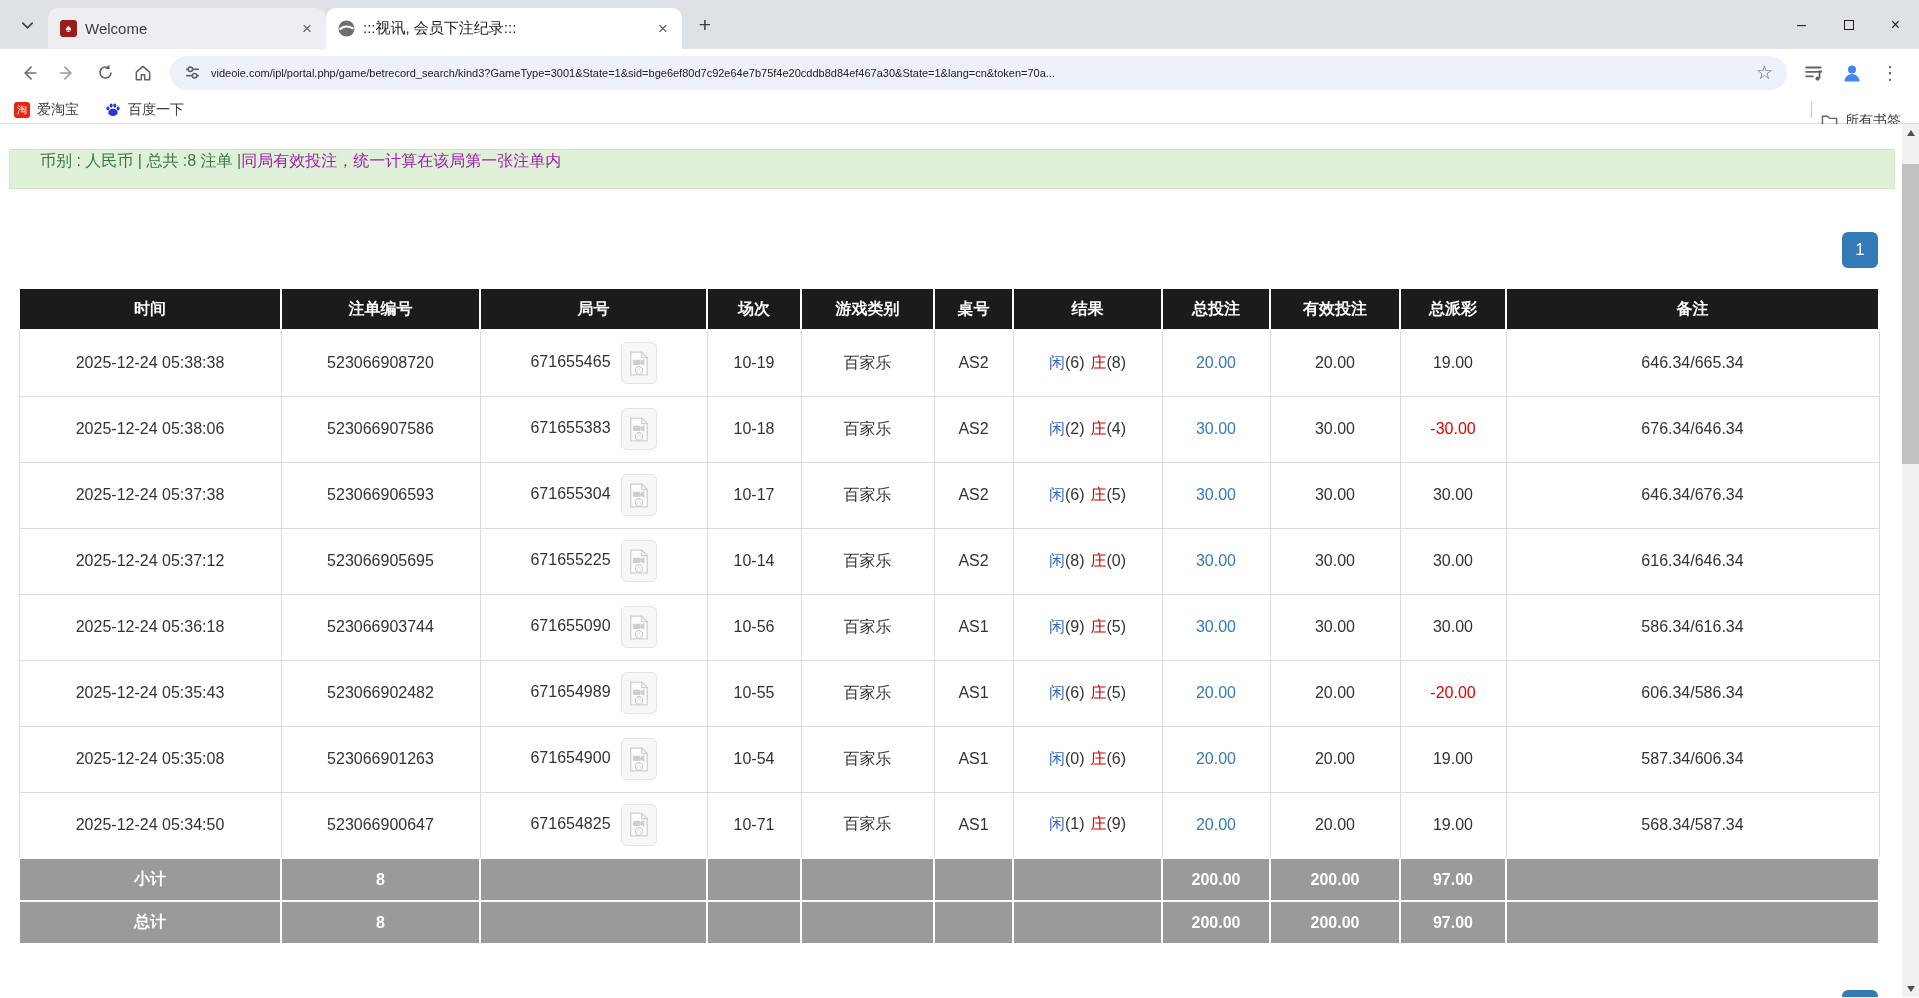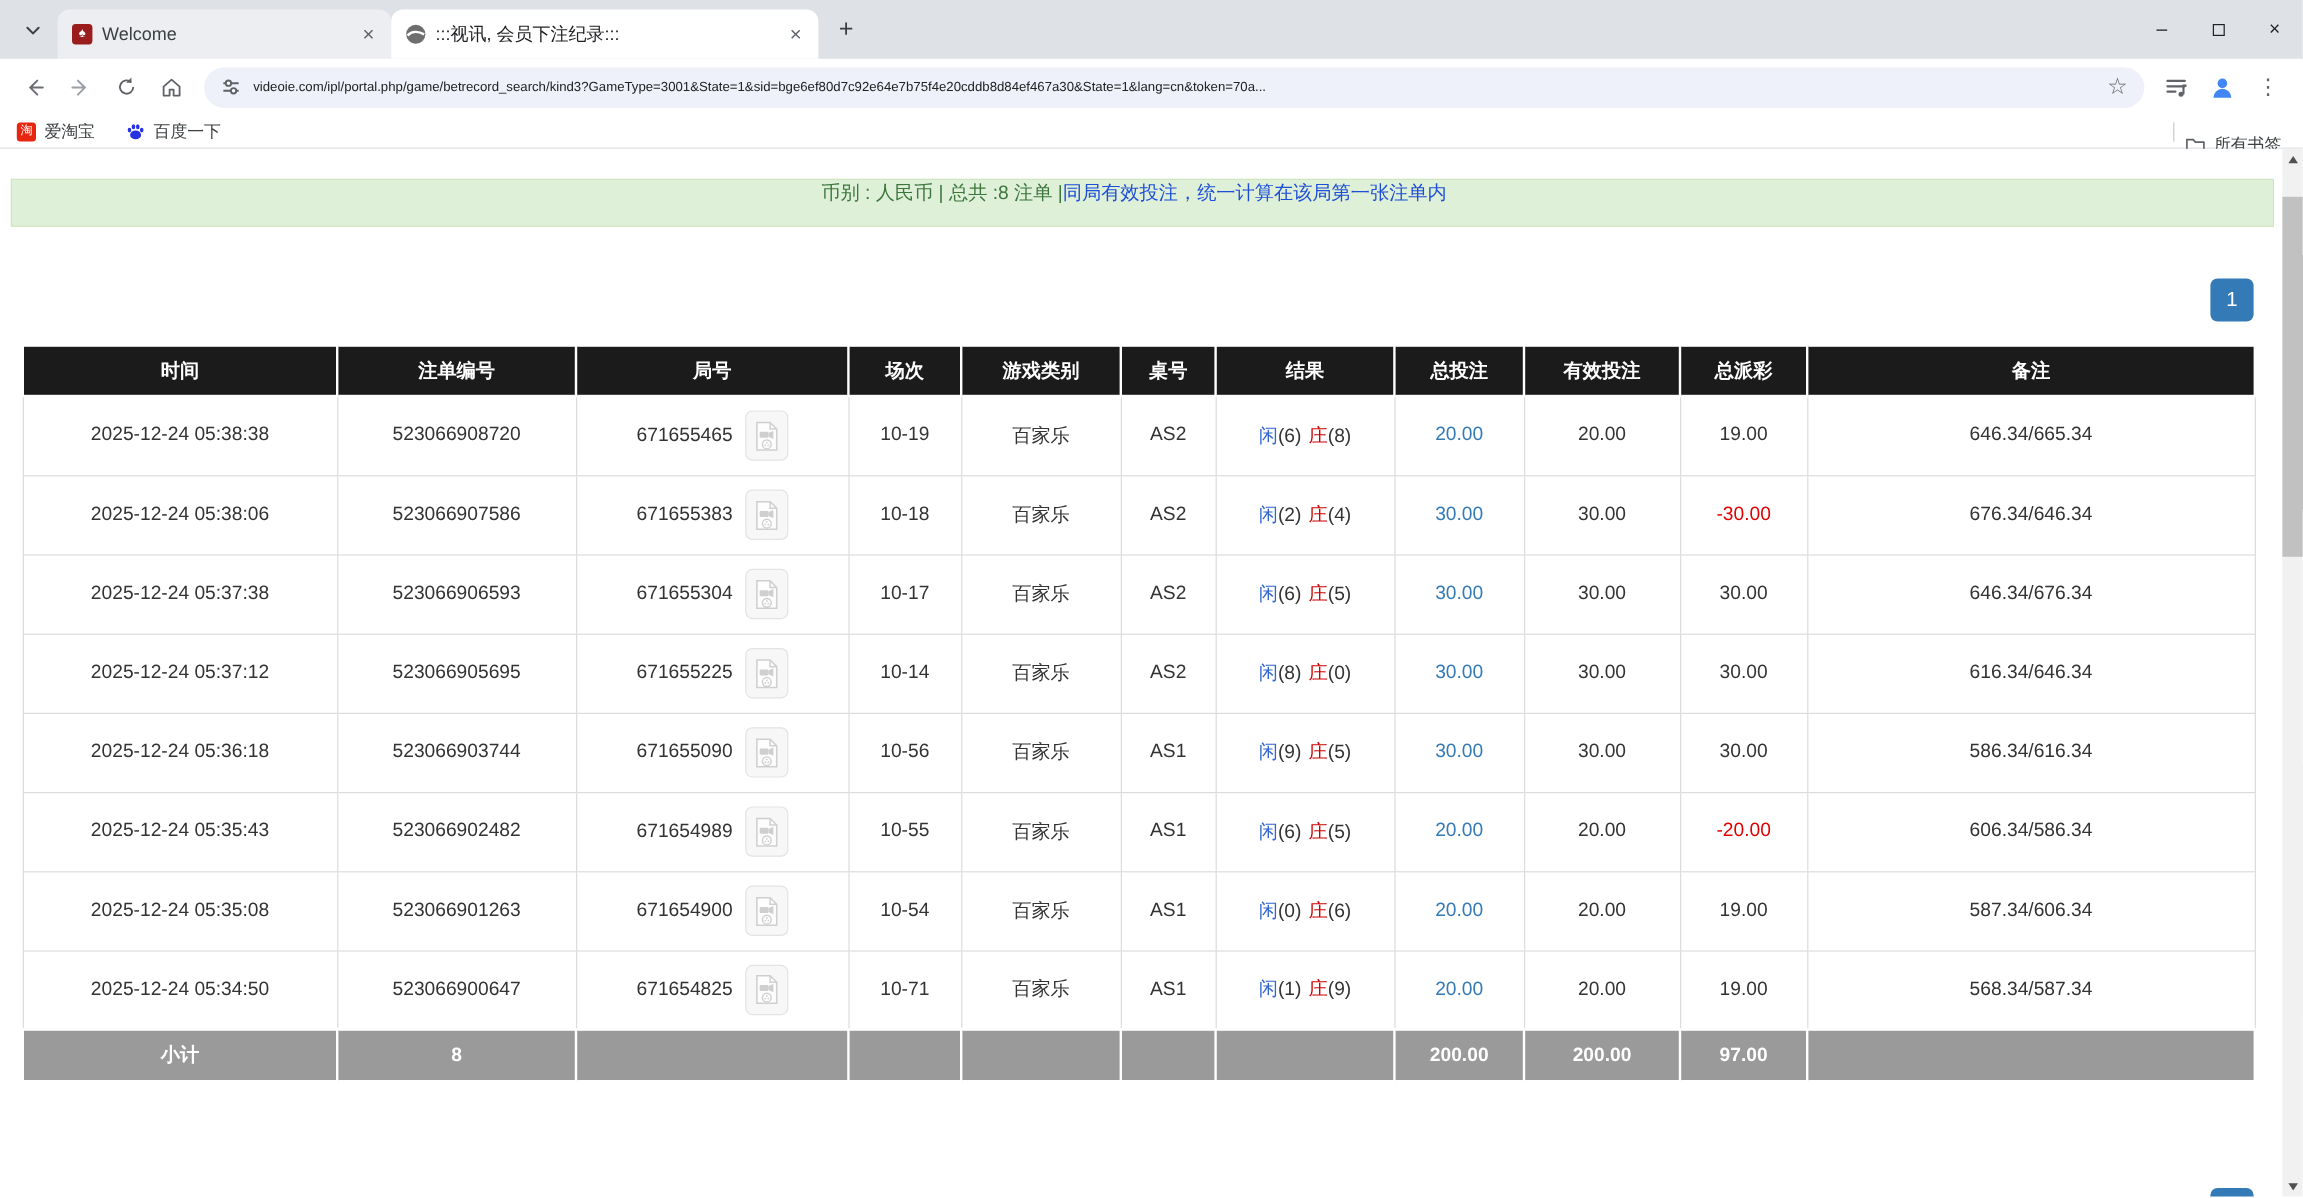--- a/index.html
+++ b/index.html
@@ -38,24 +38,24 @@
     font-size:14px; color:#3c4043; border-bottom:1px solid #dadce0; }
   .bm-item { display:flex; align-items:center; gap:7px; margin-right:26px; }
   .bm-right { margin-left:auto; display:flex; align-items:center; gap:9px; }
   .bm-sep { width:1px; height:16px; background:#c7c7c7; }
 
   
   .page { position:relative; height:873px; background:#fff; }
   .content { position:absolute; left:0; top:0; right:17px; bottom:0; }
 
   .infobar { position:absolute; left:9px; right:7px; top:25px; height:40px; background:#dff0d8;
-    border:1px solid #d0e6c0; display:flex; align-items:center; justify-content:center;
+    border:1px solid #d0e6c0; display:flex; align-items:center; justify-content:flex-start;
     padding:0 44px 16px 30px; font-size:16px; }
   .infobar .left { color:#3c763d; }
-  .infobar .right { color:#1d4ed8; }
+  .infobar .right { color:#a21caf; }
 
   .pager-top { position:absolute; right:24px; top:108px; width:36px; height:36px; background:#337ab7;
     border-radius:6px; color:#fff; font-size:17px; display:flex; align-items:center; justify-content:center; }
   .pager-bottom { position:absolute; right:24px; bottom:0; width:36px; height:7px; background:#337ab7;
     border-radius:6px 6px 0 0; }
 
   table { position:absolute; left:18px; top:163px; width:1860px; border-collapse:collapse;
     table-layout:fixed; font-size:16px; color:#333; }
   thead th { background:#1b1b1b; color:#fff; height:42px; font-weight:bold; font-size:16px;
     border:2px solid #fff; }
@@ -466,20 +466,33 @@
           <td></td>
             <td></td>
             <td></td>
           <td></td>
             <td></td>
           <td>200.00</td>
           <td>200.00</td>
           <td>97.00</td>
           <td></td>
         </tr>
+        <tr>
+          <td>总计</td>
+          <td>8</td>
+          <td></td>
+            <td></td>
+            <td></td>
+          <td></td>
+            <td></td>
+          <td>200.00</td>
+          <td>200.00</td>
+          <td>97.00</td>
+          <td></td>
+        </tr>
       </tfoot>
     </table>
 
     <div class="pager-bottom"></div>
   </div>
 
   <div class="scrollbar">
     <div class="sb-btn sb-up">
         <span class="tri-up"></span>
       </div>

